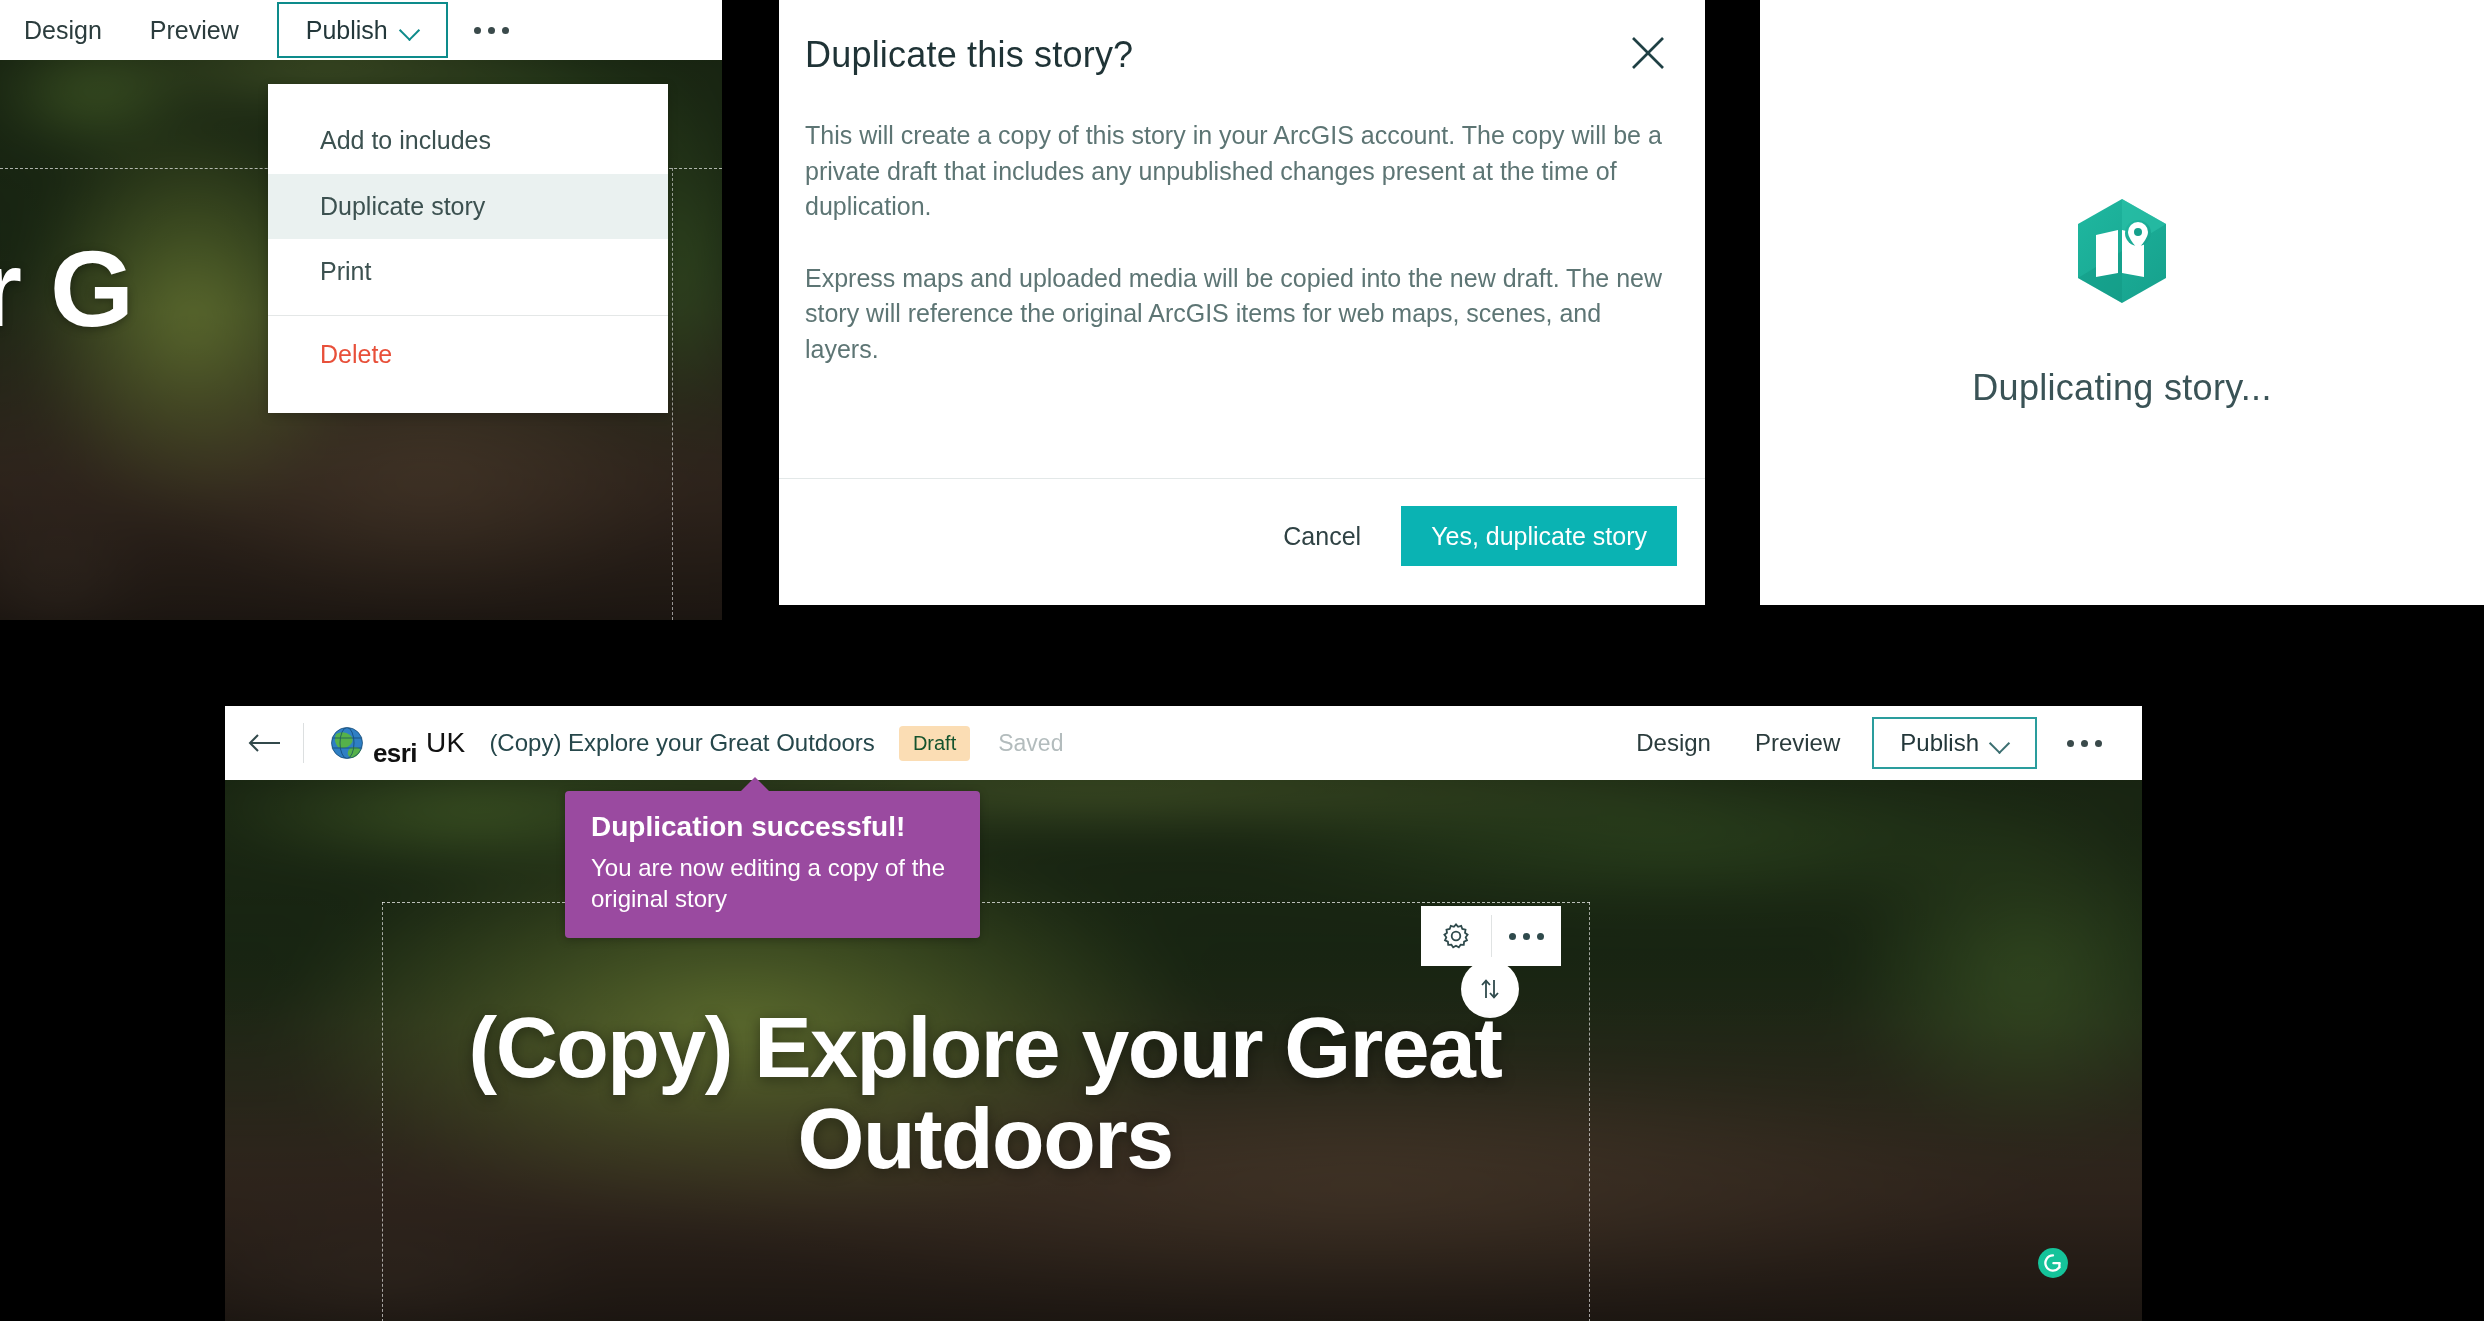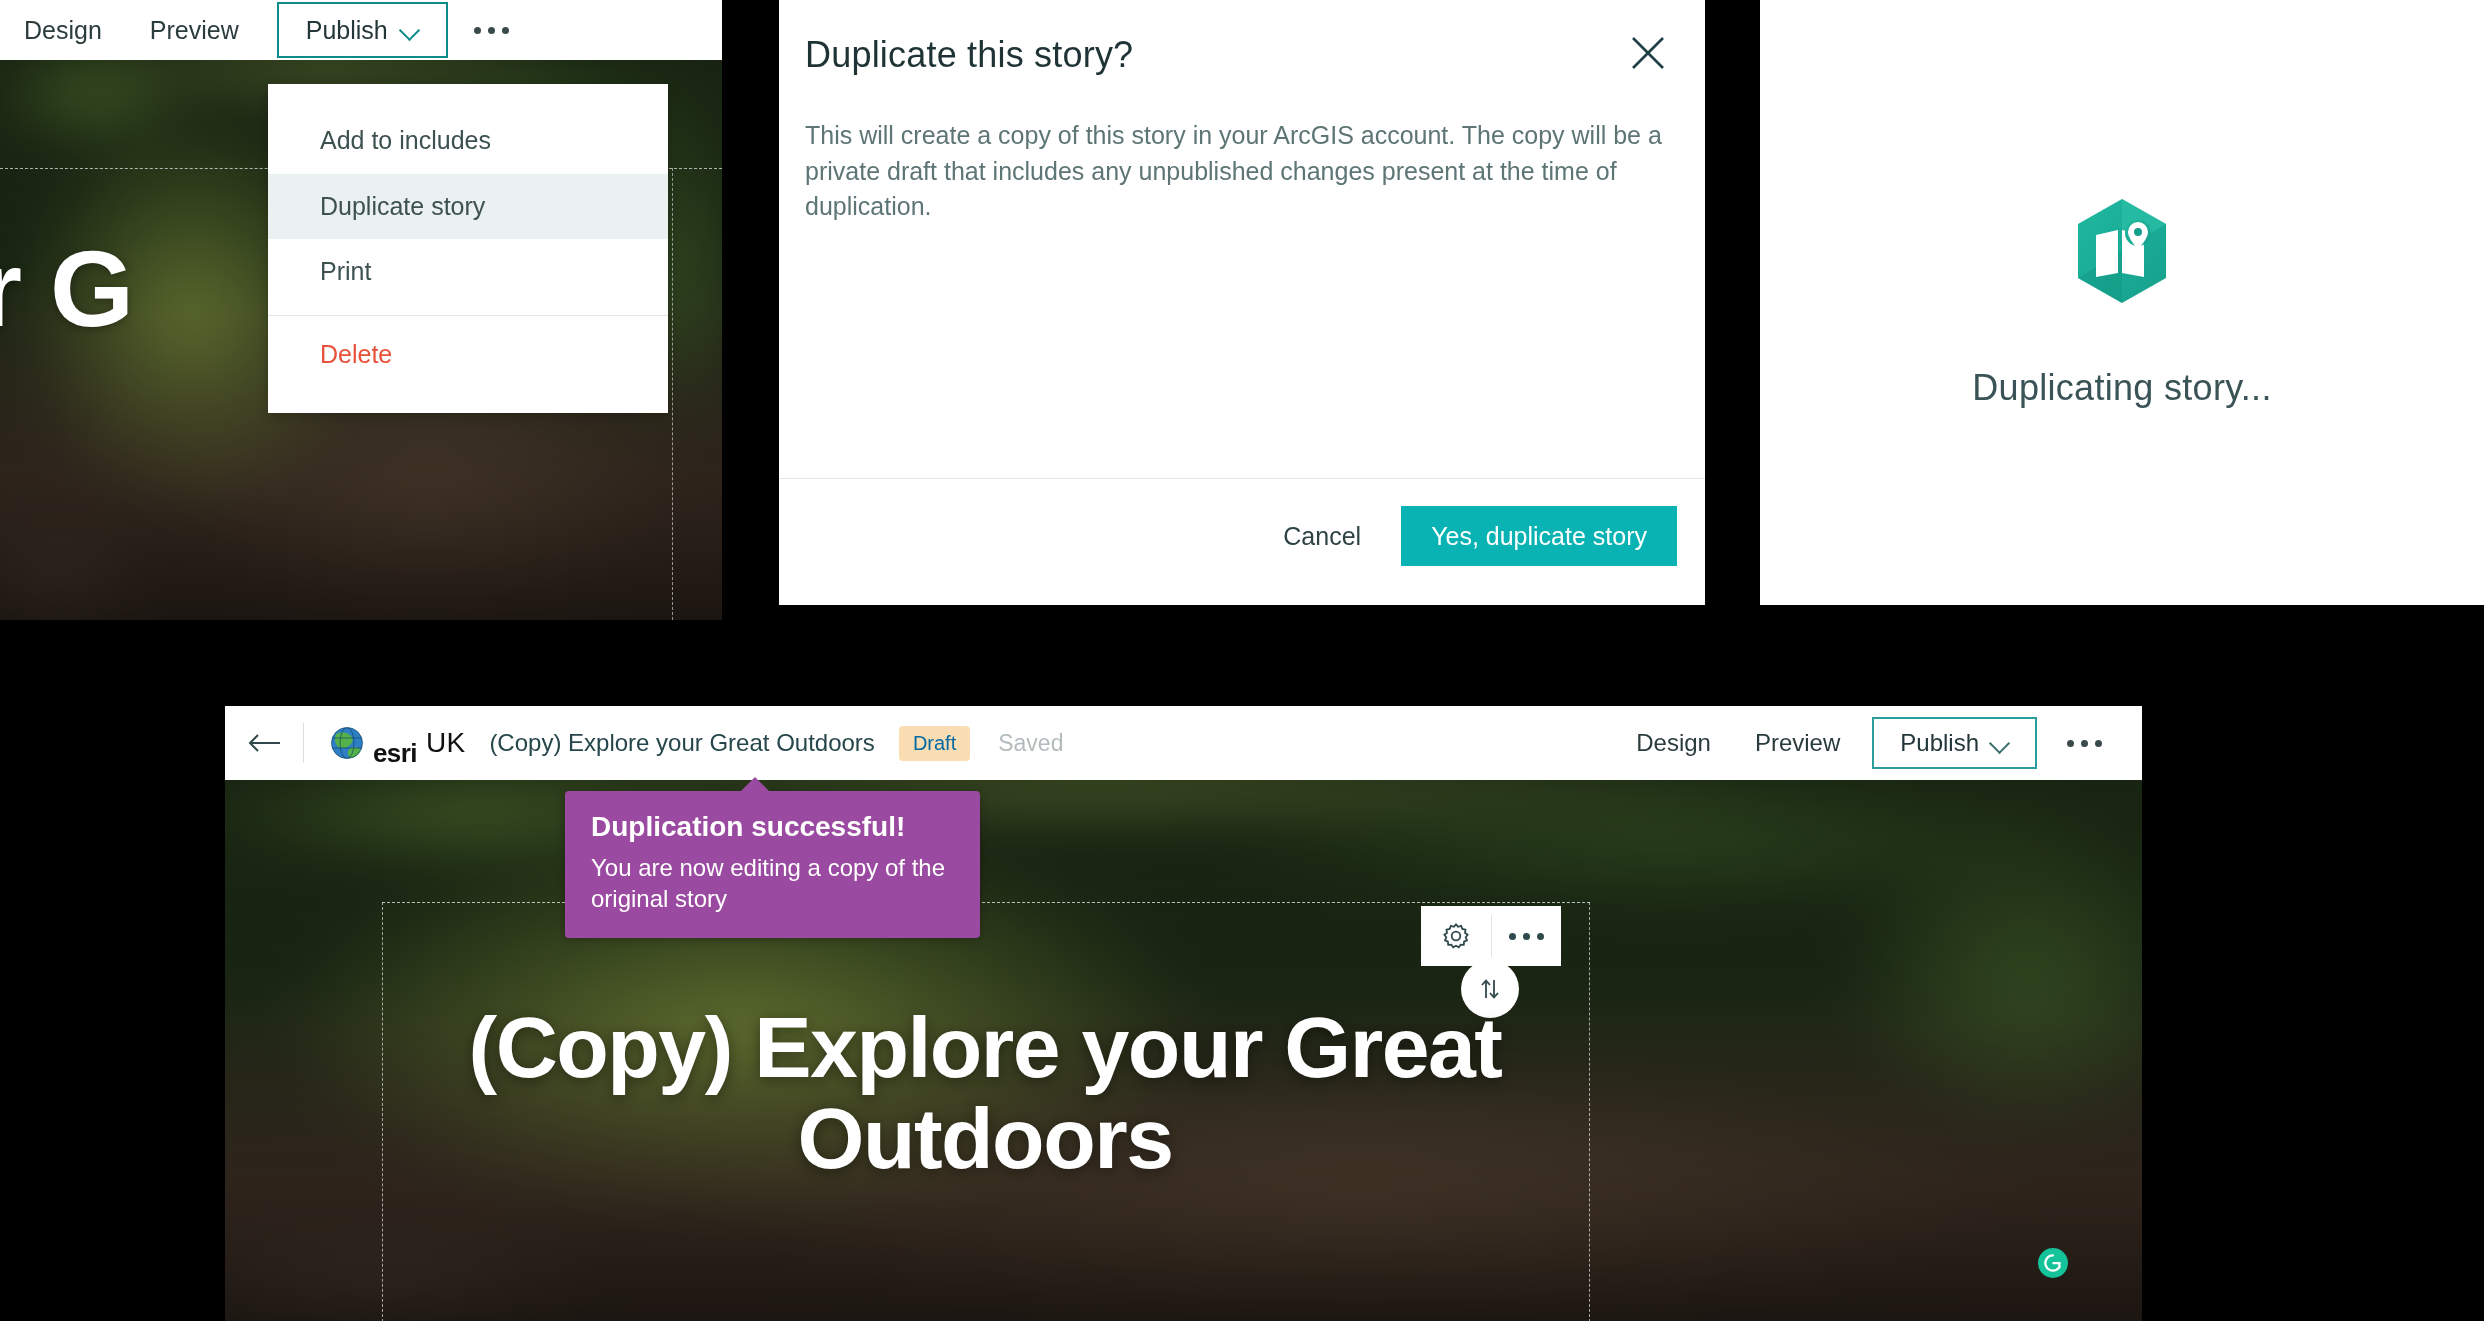--- a/index.html
+++ b/index.html
@@ -121,21 +121,21 @@
     position:absolute;left:0;top:0;width:1917px;height:74px;background:#fff;z-index:5;
     display:flex;align-items:center;box-sizing:border-box;padding:0 10px 0 0;
   }
   .back-arrow{width:78px;display:flex;align-items:center;justify-content:center;}
   .vdiv{width:1px;height:40px;background:#dcdfe0;}
   .brand{display:flex;align-items:center;gap:9px;padding-left:26px;}
   .brand-word{font-size:26px;font-weight:bold;color:#111;letter-spacing:-.6px;margin-top:20px;}
   .brand-uk{font-size:28px;color:#111;letter-spacing:.3px;}
   .story-title{font-size:24px;color:#26474b;margin-left:24px;}
   .badge-draft{
-    background:#fbddb4;color:#0369a1;font-size:20px;border-radius:4px;
+    background:#fbddb4;color:#14532d;font-size:20px;border-radius:4px;
     padding:6px 14px;margin-left:24px;
   }
   .saved-txt{font-size:23px;color:#b3bcbd;margin-left:28px;}
   .p4-nav{margin-left:auto;display:flex;align-items:center;}
   .p4-nav .topnav-item{font-size:24px;padding:0 22px;}
   .p4-publish{
     display:flex;align-items:center;gap:12px;border:2px solid #2a9d9d;
     height:52px;box-sizing:border-box;padding:0 26px;font-size:24px;color:#23373a;margin-left:10px;
   }
   .p4-publish .chev::before{border-color:#3c6f71;}
@@ -222,20 +222,21 @@
     <div class="menu-item">Print</div>
     <div class="menu-sep"></div>
     <div class="menu-item danger">Delete</div>
   </div>
 </div>
 
 <div class="abs" id="panel-two">
   <div class="dlg-body">
     <h1 class="dlg-title">Duplicate this story?</h1>
     <p class="dlg-p">This will create a copy of this story in your ArcGIS account. The copy will be a private draft that includes any unpublished changes present at the time of duplication.</p>
+    <p class="dlg-p">Express maps and uploaded media will be copied into the new draft. The new story will reference the original ArcGIS items for web maps, scenes, and layers.</p>
   </div>
   <div class="dlg-close">
     <svg width="42" height="42" viewBox="0 0 42 42" aria-hidden="true">
       <line x1="6" y1="6" x2="36" y2="36" stroke="#1f4044" stroke-width="2.6"></line>
       <line x1="36" y1="6" x2="6" y2="36" stroke="#1f4044" stroke-width="2.6"></line>
     </svg>
   </div>
   <div class="dlg-foot">
     <button class="btn-cancel">Cancel</button>
     <button class="btn-primary">Yes, duplicate story</button>

